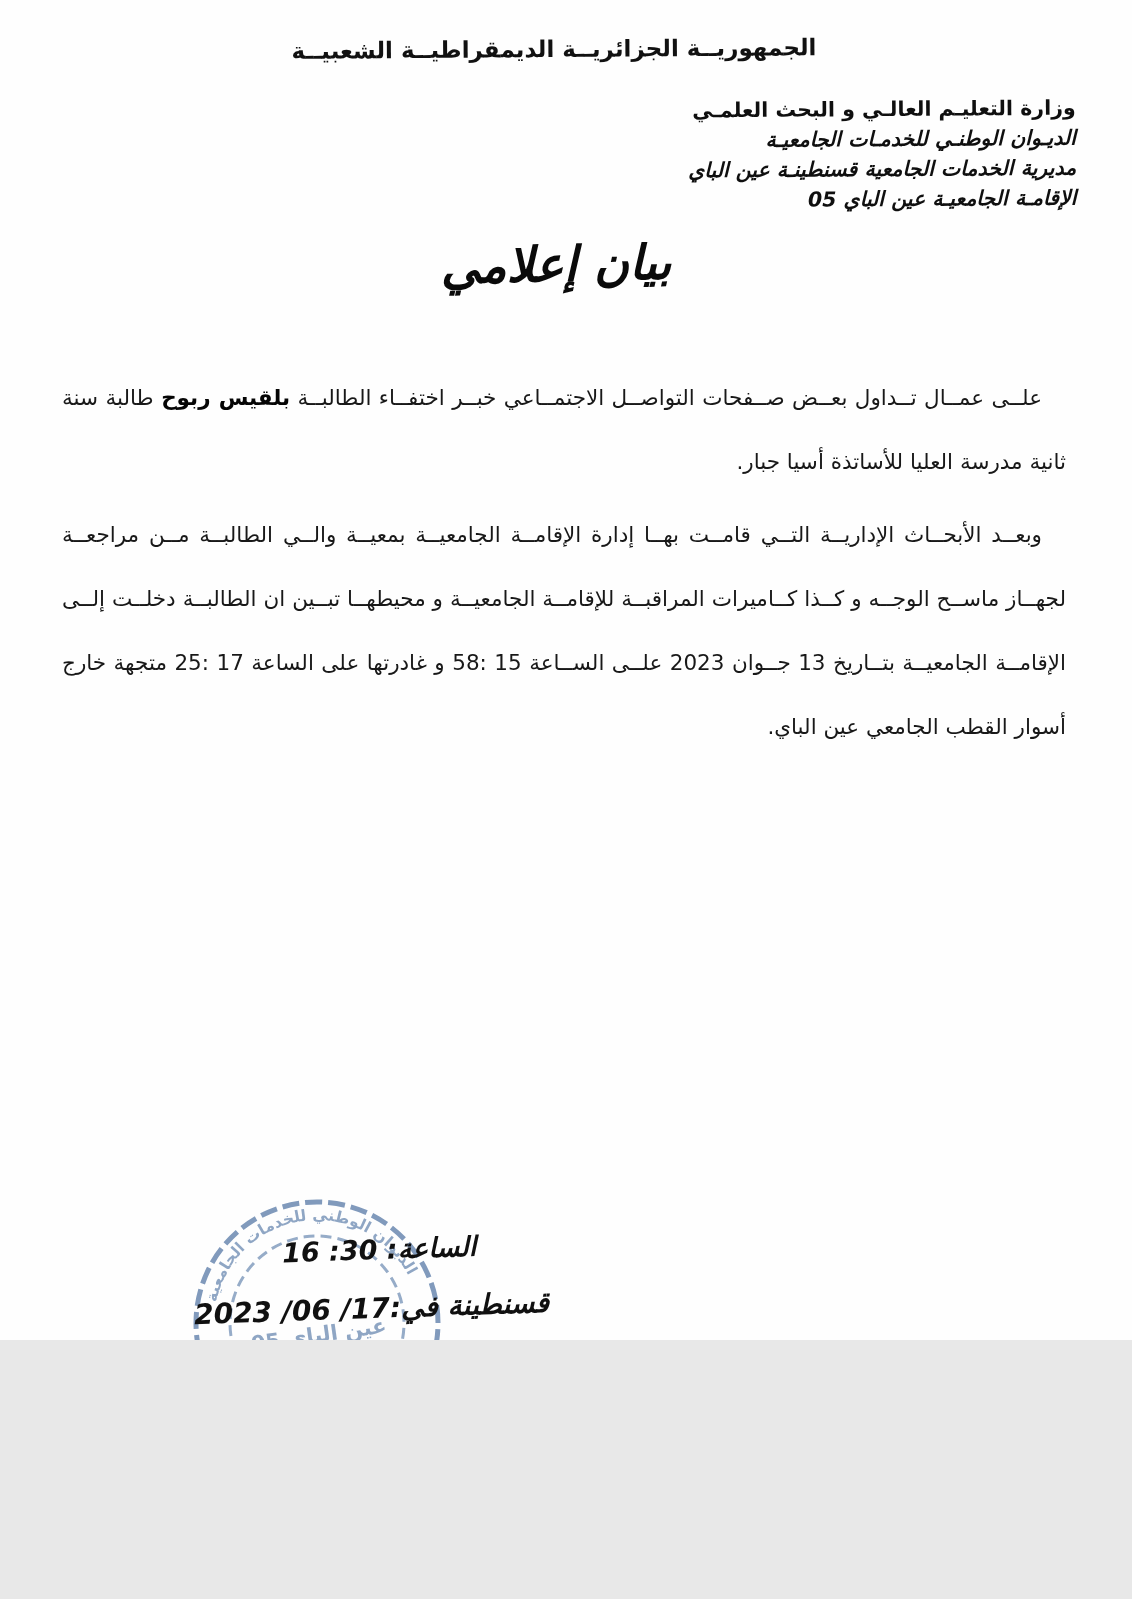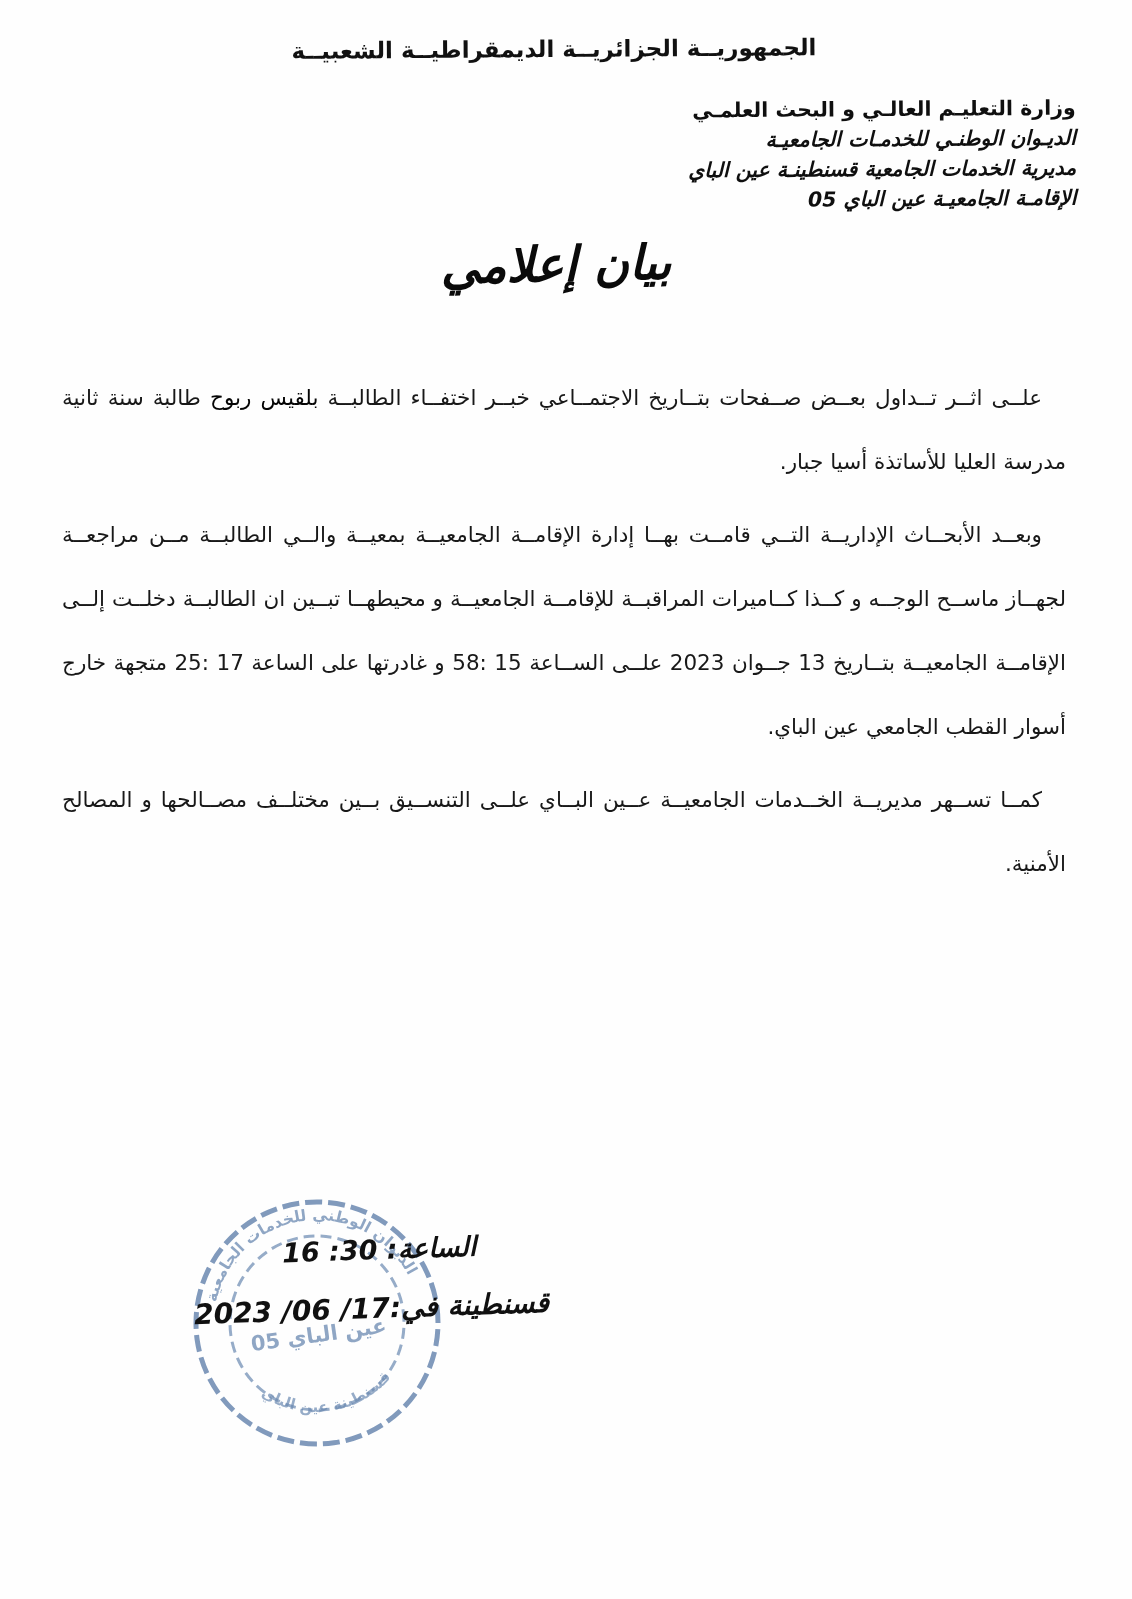--- a/index.html
+++ b/index.html
@@ -1,18 +1,18 @@
 <!DOCTYPE html>
 <html lang="ar" dir="rtl"><head>
 <meta charset="utf-8">
 <style>
   html,body{margin:0;padding:0;background:#e8e8e8;}
   .page{
     position:relative;
-    width:1132px;height:1599px;
+    width:1132px;height:1340px;
     margin:0 auto;
     background:#fefefe;
     font-family:"DejaVu Sans",sans-serif;
     color:#161616;
     direction:rtl;
     overflow:hidden;
   }
   .republic{
     position:absolute;top:36px;left:0;width:100%;
     text-align:center;
@@ -34,21 +34,21 @@
     font-size:48px;font-weight:bold;font-style:italic;color:#0a0a0a;
     transform:translateX(-10px) rotate(-1.2deg);
   }
   .body-text{
     position:absolute;top:366px;right:66px;left:62px;
     font-size:21.5px;line-height:64px;
     text-align:justify;text-align-last:right;
     color:#181818;
   }
   .body-text p{margin:0 0 9px 0;text-indent:24px;}
-  .body-text .name{font-weight:normal;color:#050505;}
+  .body-text .name{font-weight:bold;color:#050505;}
   .stamp{
     position:absolute;left:186px;top:1192px;
     width:262px;height:262px;
     opacity:0.82;
     transform:rotate(-8deg);
   }
   .note{
     position:absolute;
     font-weight:bold;font-style:italic;color:#101010;
     direction:rtl;white-space:nowrap;
@@ -66,23 +66,22 @@
   <div class="letterhead">
     <div>وزارة التعليـم العالـي و البحث العلمـي</div>
     <div class="it">الديـوان الوطنـي للخدمـات الجامعيـة</div>
     <div class="it">مديرية الخدمات الجامعية قسنطينـة عين الباي</div>
     <div class="it">الإقامـة الجامعيـة عين الباي 05</div>
   </div>
 
   <div class="doc-title">بيان إعلامي</div>
 
   <div class="body-text">
-    <p><span>علــى اثــر تــداول بعــض صــفحات بتــاريخ الاجتمــاعي خبــر اختفــاء الطالبــة </span><span class="name">بلقيس ربوح</span><span> طالبة سنة ثانية مدرسة العليا للأساتذة أسيا جبار.</span></p>
+    <p><span>علــى عمــال تــداول بعــض صــفحات التواصــل الاجتمــاعي خبــر اختفــاء الطالبــة </span><span class="name">بلقيس ربوح</span><span> طالبة سنة ثانية مدرسة العليا للأساتذة أسيا جبار.</span></p>
     <p><span>وبعــد الأبحــاث الإداريــة التــي قامــت بهــا إدارة الإقامــة الجامعيــة بمعيــة والــي الطالبــة مــن مراجعــة لجهــاز ماســح الوجــه و كــذا كــاميرات المراقبــة للإقامــة الجامعيــة و محيطهــا تبــين ان الطالبــة دخلــت إلــى الإقامــة الجامعيــة بتــاريخ 13 جــوان 2023 علــى الســاعة 15 :58 و غادرتها على الساعة 17 :25 متجهة خارج أسوار القطب الجامعي عين الباي.</span></p>
-    <p><span>كمــا تســهر مديريــة الخــدمات الجامعيــة عــين البــاي علــى التنســيق بــين مختلــف مصــالحها و المصالح الأمنية.</span></p>
   </div>
 
   <svg class="stamp" viewBox="0 0 262 262">
     <defs>
       <path id="arcTop" d="M 28,131 A 103,103 0 0 1 234,131" fill="none"></path>
       <path id="arcBottom" d="M 38,155 A 99,99 0 0 0 224,155" fill="none"></path>
     </defs>
     <circle cx="131" cy="131" r="121" fill="none" stroke-width="5" stroke-dasharray="17 6" opacity="0.85" stroke="#4a6fa0"></circle>
     <circle cx="131" cy="131" r="87" fill="none" stroke-width="3" stroke-dasharray="11 6" opacity="0.7" stroke="#4a6fa0"></circle>
     <text font-size="15.5" font-weight="bold" opacity="0.75" fill="#4a6fa0">

